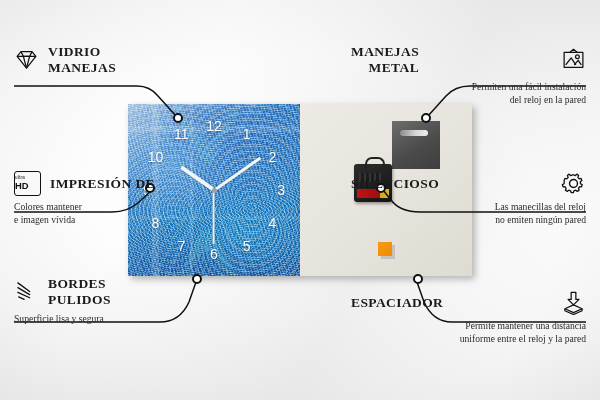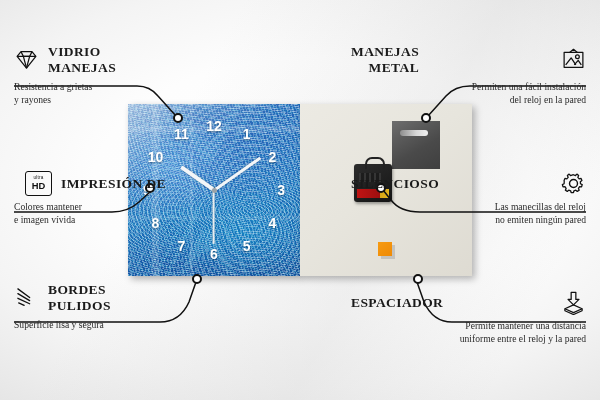--- a/index.html
+++ b/index.html
@@ -48,21 +48,21 @@
       repeating-radial-gradient(ellipse 70px 30px at 26% 74%, rgba(180,255,255,0.26) 0px, rgba(180,255,255,0.26) 1px, rgba(255,255,255,0) 1px, rgba(255,255,255,0) 4px),
       repeating-radial-gradient(ellipse 54px 22px at 46% 52%, rgba(120,235,225,0.20) 0px, rgba(120,235,225,0.20) 1px, rgba(255,255,255,0) 1px, rgba(255,255,255,0) 5px);
     mix-blend-mode:screen;
   }
   .clock .gloss{
     position:absolute;inset:0;
     background:linear-gradient(128deg, rgba(255,255,255,0.34) 0%, rgba(255,255,255,0.05) 24%, rgba(255,255,255,0) 48%);
   }
   .num{
     position:absolute;color:#fff;font-family:"Liberation Sans",sans-serif;
-    font-size:14px;font-weight:700;line-height:1;
+    font-size:14px;font-weight:400;line-height:1;
     text-shadow:0 1px 2px rgba(0,0,0,0.35);
     transform:translate(-50%,-50%);
   }
   .hand{position:absolute;background:#f3f6f8;border-radius:1px;transform-origin:50% 100%;
          box-shadow:0 1px 2px rgba(0,0,0,0.30);}
   .hub{position:absolute;left:50%;top:50%;width:5px;height:5px;margin:-2.5px 0 0 -2.5px;
        border-radius:50%;background:#9aa3a8;}
 
   .backpanel{
     position:absolute;left:172px;top:0;width:172px;height:172px;
@@ -111,22 +111,22 @@
     font-family:"Liberation Serif",serif;font-weight:700;
     font-size:13.5px;line-height:1.18;color:#1a1a1a;letter-spacing:.4px;
   }
   .fdesc{
     font-family:"Liberation Serif",serif;font-size:9.6px;line-height:1.32;
     color:#2b2b2b;margin-top:5px;
   }
   .ico{width:25px;height:25px;flex:0 0 25px;display:block;}
   .hdbox{
     width:25px;height:23px;border:1.4px solid #111;border-radius:3px;
-    display:flex;flex-direction:column;align-items:center;justify-content:center;
-    font-family:"Liberation Sans",sans-serif;color:#111;flex:0 0 25px;margin-left:11px;
+    display:flex;flex-direction:column;align-items:flex-start;justify-content:center;
+    font-family:"Liberation Sans",sans-serif;color:#111;flex:0 0 25px;
   }
   .hdbox .u{font-size:4.6px;line-height:1;letter-spacing:.2px;}
   .hdbox .h{font-size:9.4px;font-weight:700;line-height:1.05;}
 </style>
 </head>
 <body>
 
 <div id="stage">
 
   <div class="product">
@@ -199,43 +199,39 @@
             <path d="M9 6 L12 12 L16 27"></path>
             <path d="M23 6 L20 12 L16 27"></path>
             <path d="M12 12 H20"></path>
         </g>
       </svg>
       <div class="ftitle">
         <div>VIDRIO</div>
         <div>MANEJAS</div>
       </div>
     </div>
-    <div class="fdesc">
-      <div>Resistencia a grietas</div>
-      <div>y rayones</div>
-    </div>
   </div>
 
   <div class="feat left" style="top:171px">
     <div class="fhead">
       <div class="hdbox">
         <span class="u">ultra</span>
         <span class="h">HD</span>
       </div>
       <div class="ftitle">
         <div>IMPRESIÓN DE</div>
       </div>
     </div>
     <div class="fdesc">
       <div>Colores mantener</div>
       <div>e imagen vívida</div>
     </div>
   </div>
 
-  <div class="feat left" style="top:282px">
+  <div class="feat left" style="top:276px">
     <div class="fhead">
       <svg class="ico" viewBox="0 0 32 32">
         <g fill="none" stroke="#111" stroke-width="1.7" stroke-linecap="round">
           <path d="M5 5 L20 16"></path>
             <path d="M5 11 L20 20"></path>
             <path d="M5 17 L20 24"></path>
             <path d="M6 23 L13 26"></path>
         </g>
       </svg>
       <div class="ftitle">

